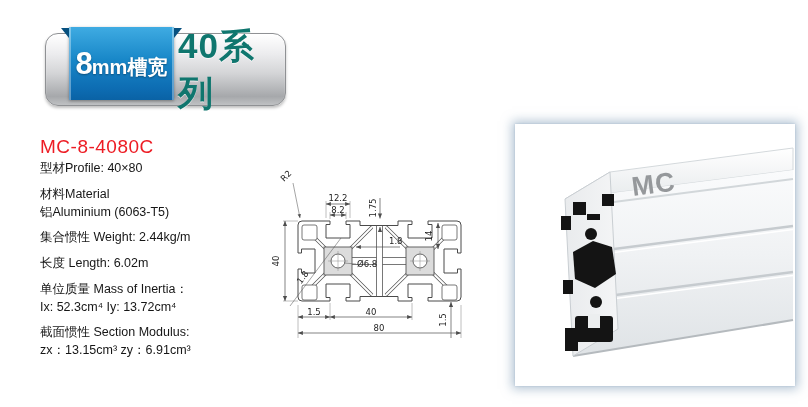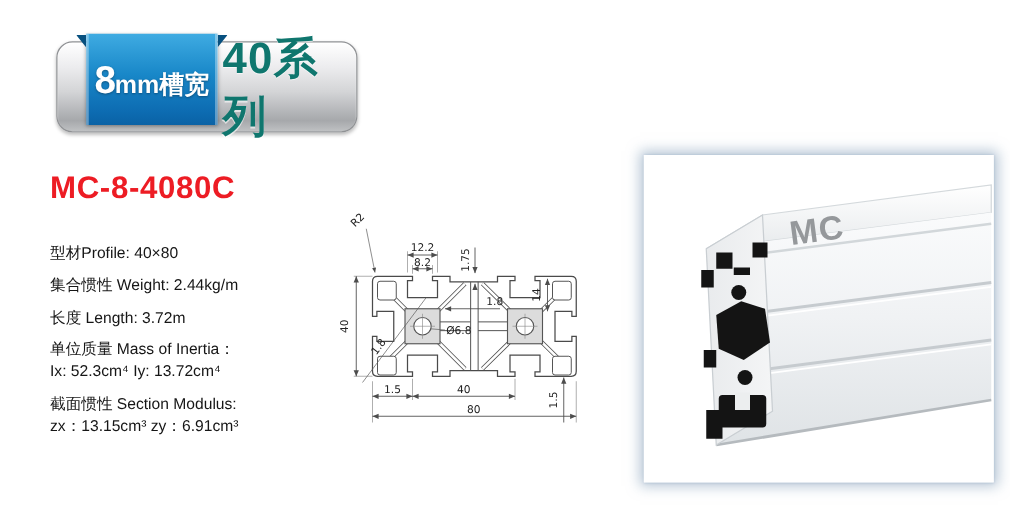--- a/index.html
+++ b/index.html
@@ -35,22 +35,22 @@
   .badge-series {
     position:absolute; left:133px; right:4px; top:6px; bottom:0;
     display:flex; align-items:center; justify-content:center;
     font-size:35px; font-weight:900; color:#0f766e; letter-spacing:1px;
     text-shadow:0 1px 0 rgba(255,255,255,.6);
   }
 
   
   .specs { position:absolute; left:40px; top:136px; width:225px; color:#161616; }
   .model {
-    color:#ed1c24; font-size:25px; font-weight:bold; letter-spacing:.5px;
-    margin-bottom:29px; font-family:"Liberation Sans", sans-serif;
+    color:#ed1c24; font-size:19px; font-weight:normal; letter-spacing:.5px;
+    margin-bottom:2px; font-family:"Liberation Sans", sans-serif;
   }
   .spec-line {
     font-family:Liberation Sans, sans-serif; font-size:12.5px; line-height:1.42;
     white-space:pre-line; margin-bottom:8px;
   }
 
   
   .drawing { position:absolute; left:252px; top:148px; }
   .drawing .dim-text { font-family:"DejaVu Sans", sans-serif; font-size:8.5px; fill:#222; }
   .drawing .ext { stroke:#8a8a8a; stroke-width:.55; fill:none; }
@@ -75,22 +75,24 @@
         <span class="ribbon-num">8</span>
         <span class="ribbon-unit">mm槽宽</span>
       </div>
     </div>
     <div class="badge-series">40系列</div>
   </div>
 
   <div class="specs">
     <div class="model">MC-8-4080C</div>
     <p class="spec-line">型材Profile: 40×80</p>
+    <p class="spec-line">材料Material
+铝Aluminium (6063-T5)</p>
     <p class="spec-line">集合惯性 Weight: 2.44kg/m</p>
-    <p class="spec-line">长度 Length: 3.72m</p>
+    <p class="spec-line">长度 Length: 6.02m</p>
     <p class="spec-line">单位质量 Mass of Inertia：
 Ix: 52.3cm⁴  Iy: 13.72cm⁴</p>
     <p class="spec-line">截面惯性 Section Modulus:
 zx：13.15cm³ zy：6.91cm³</p>
   </div>
 
   <svg class="drawing" width="240" height="250" viewBox="0 0 240 250">
     <defs>
       <marker id="ar" viewBox="0 0 8 8" refX="7.5" refY="4" markerWidth="8" markerHeight="8" orient="auto-start-reverse">
         <path d="M0.5,1 L7.5,4 L0.5,7 Z" fill="#4d4d4d"></path>

